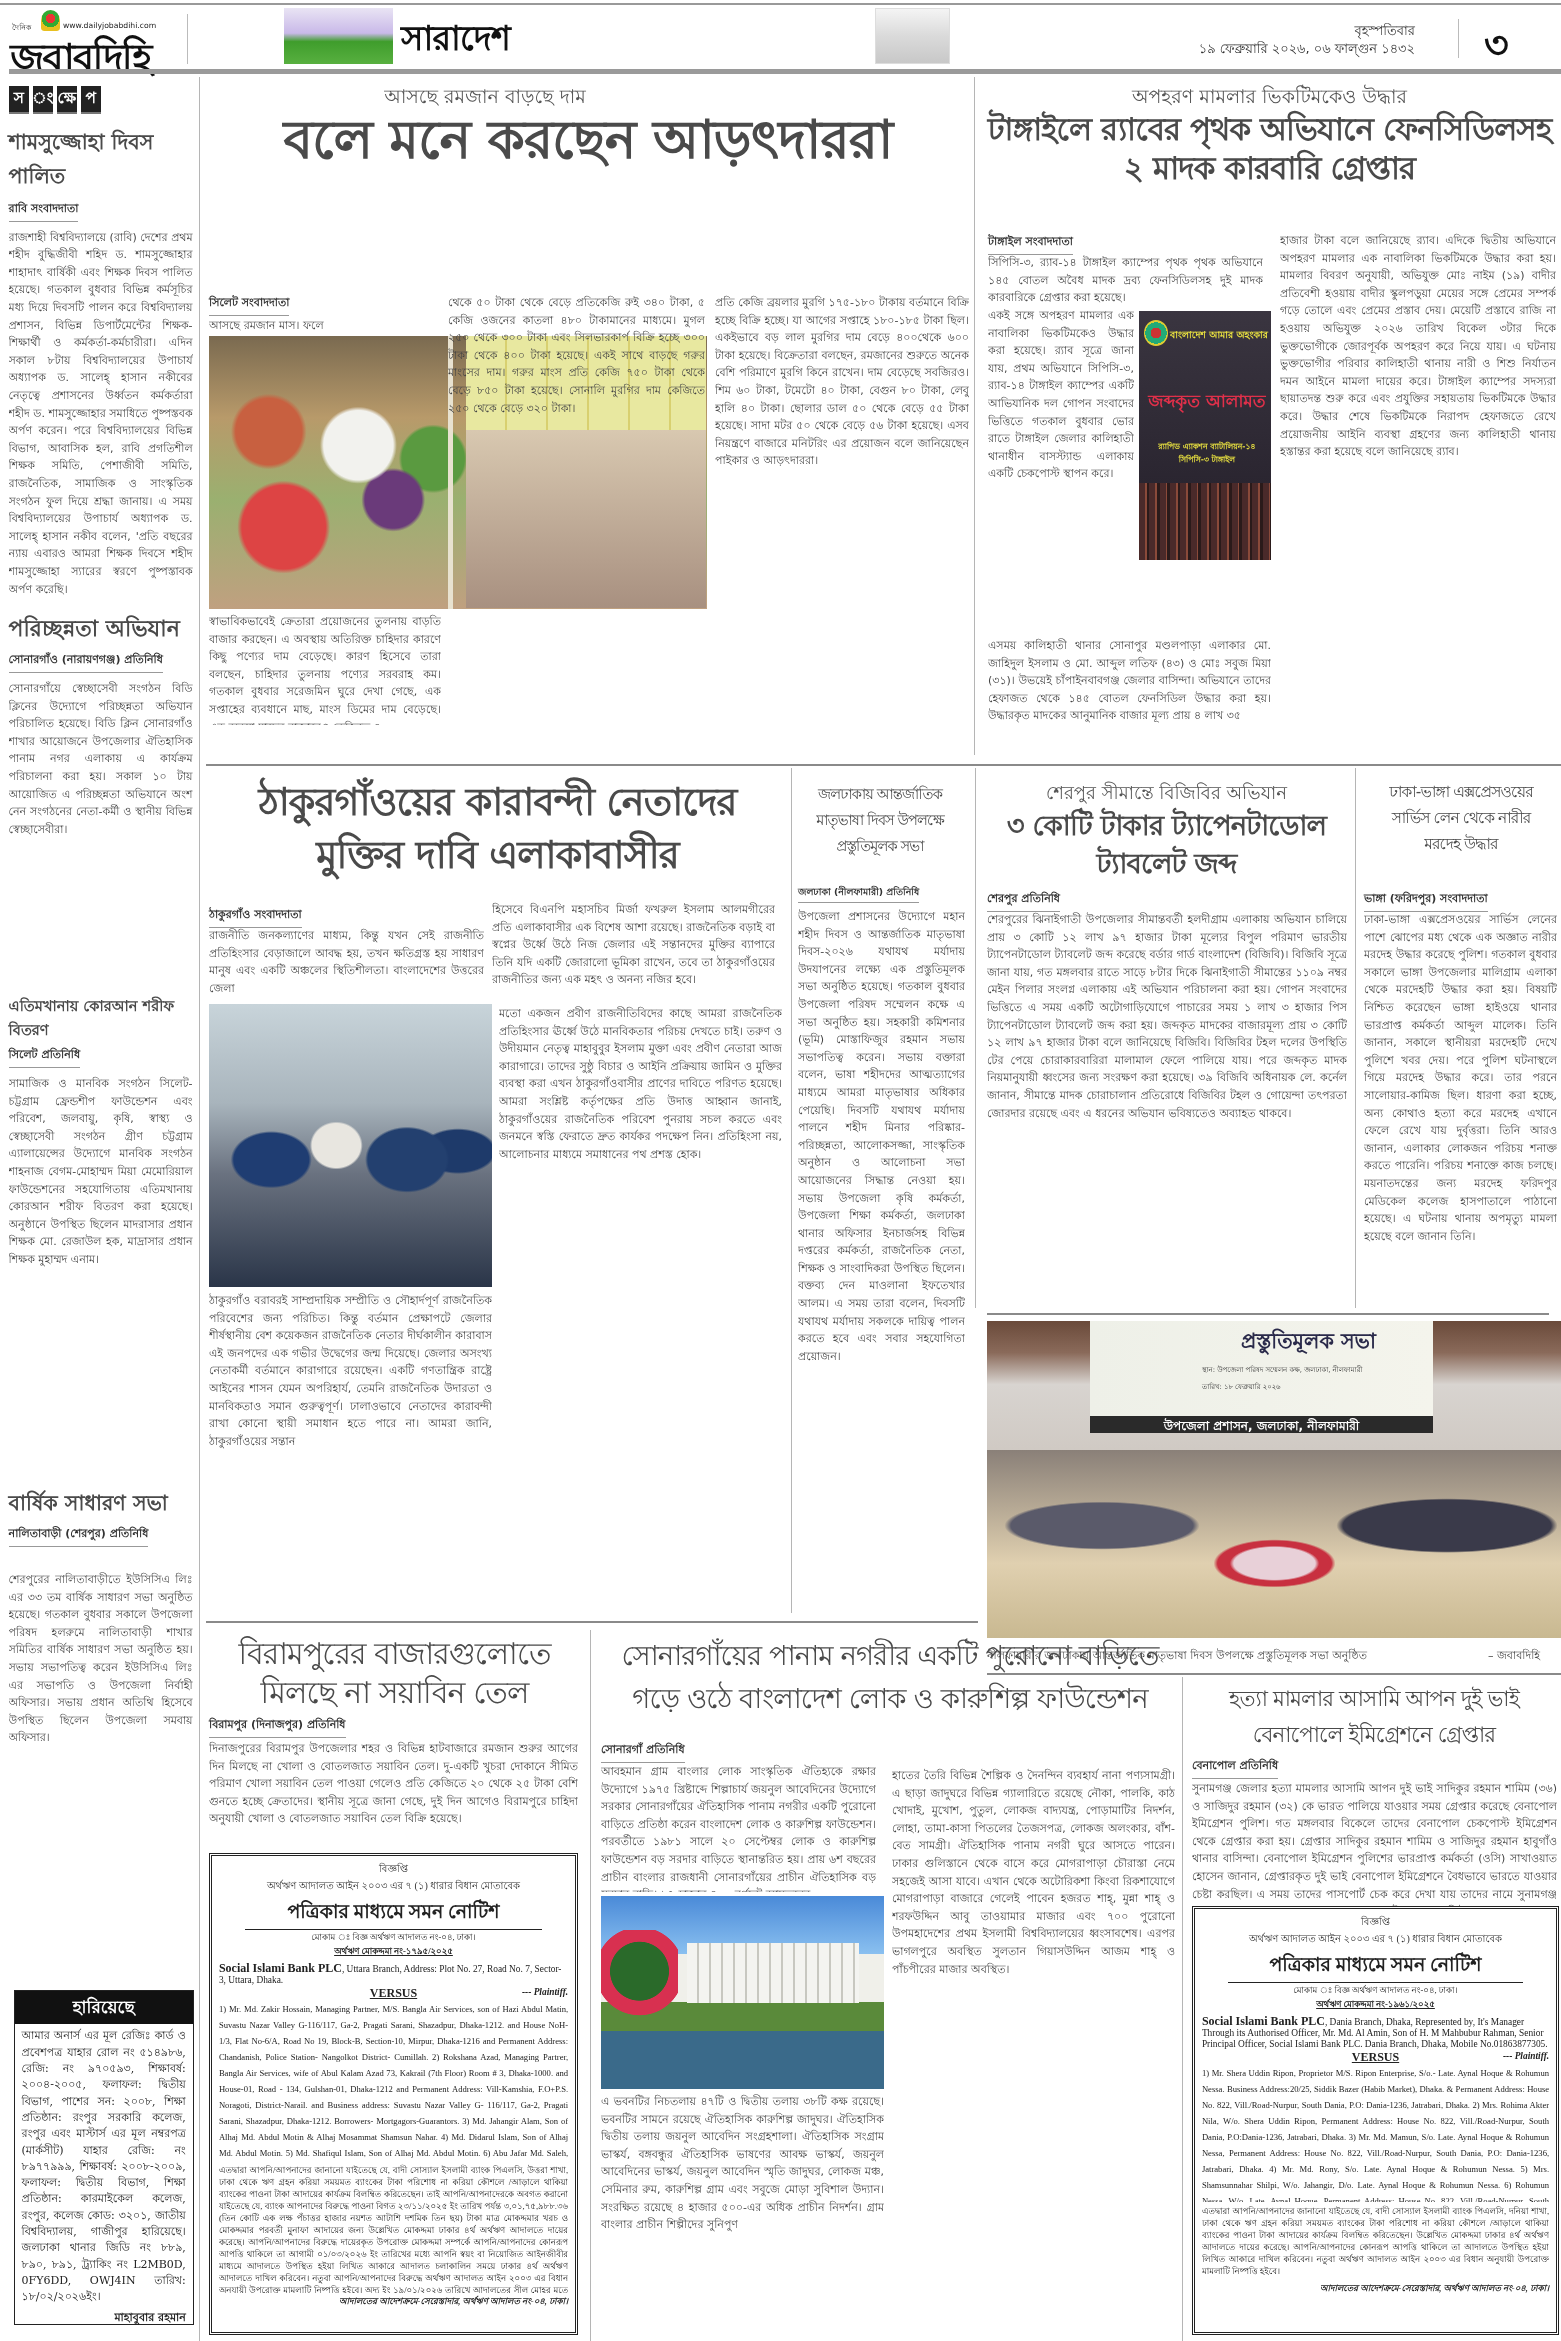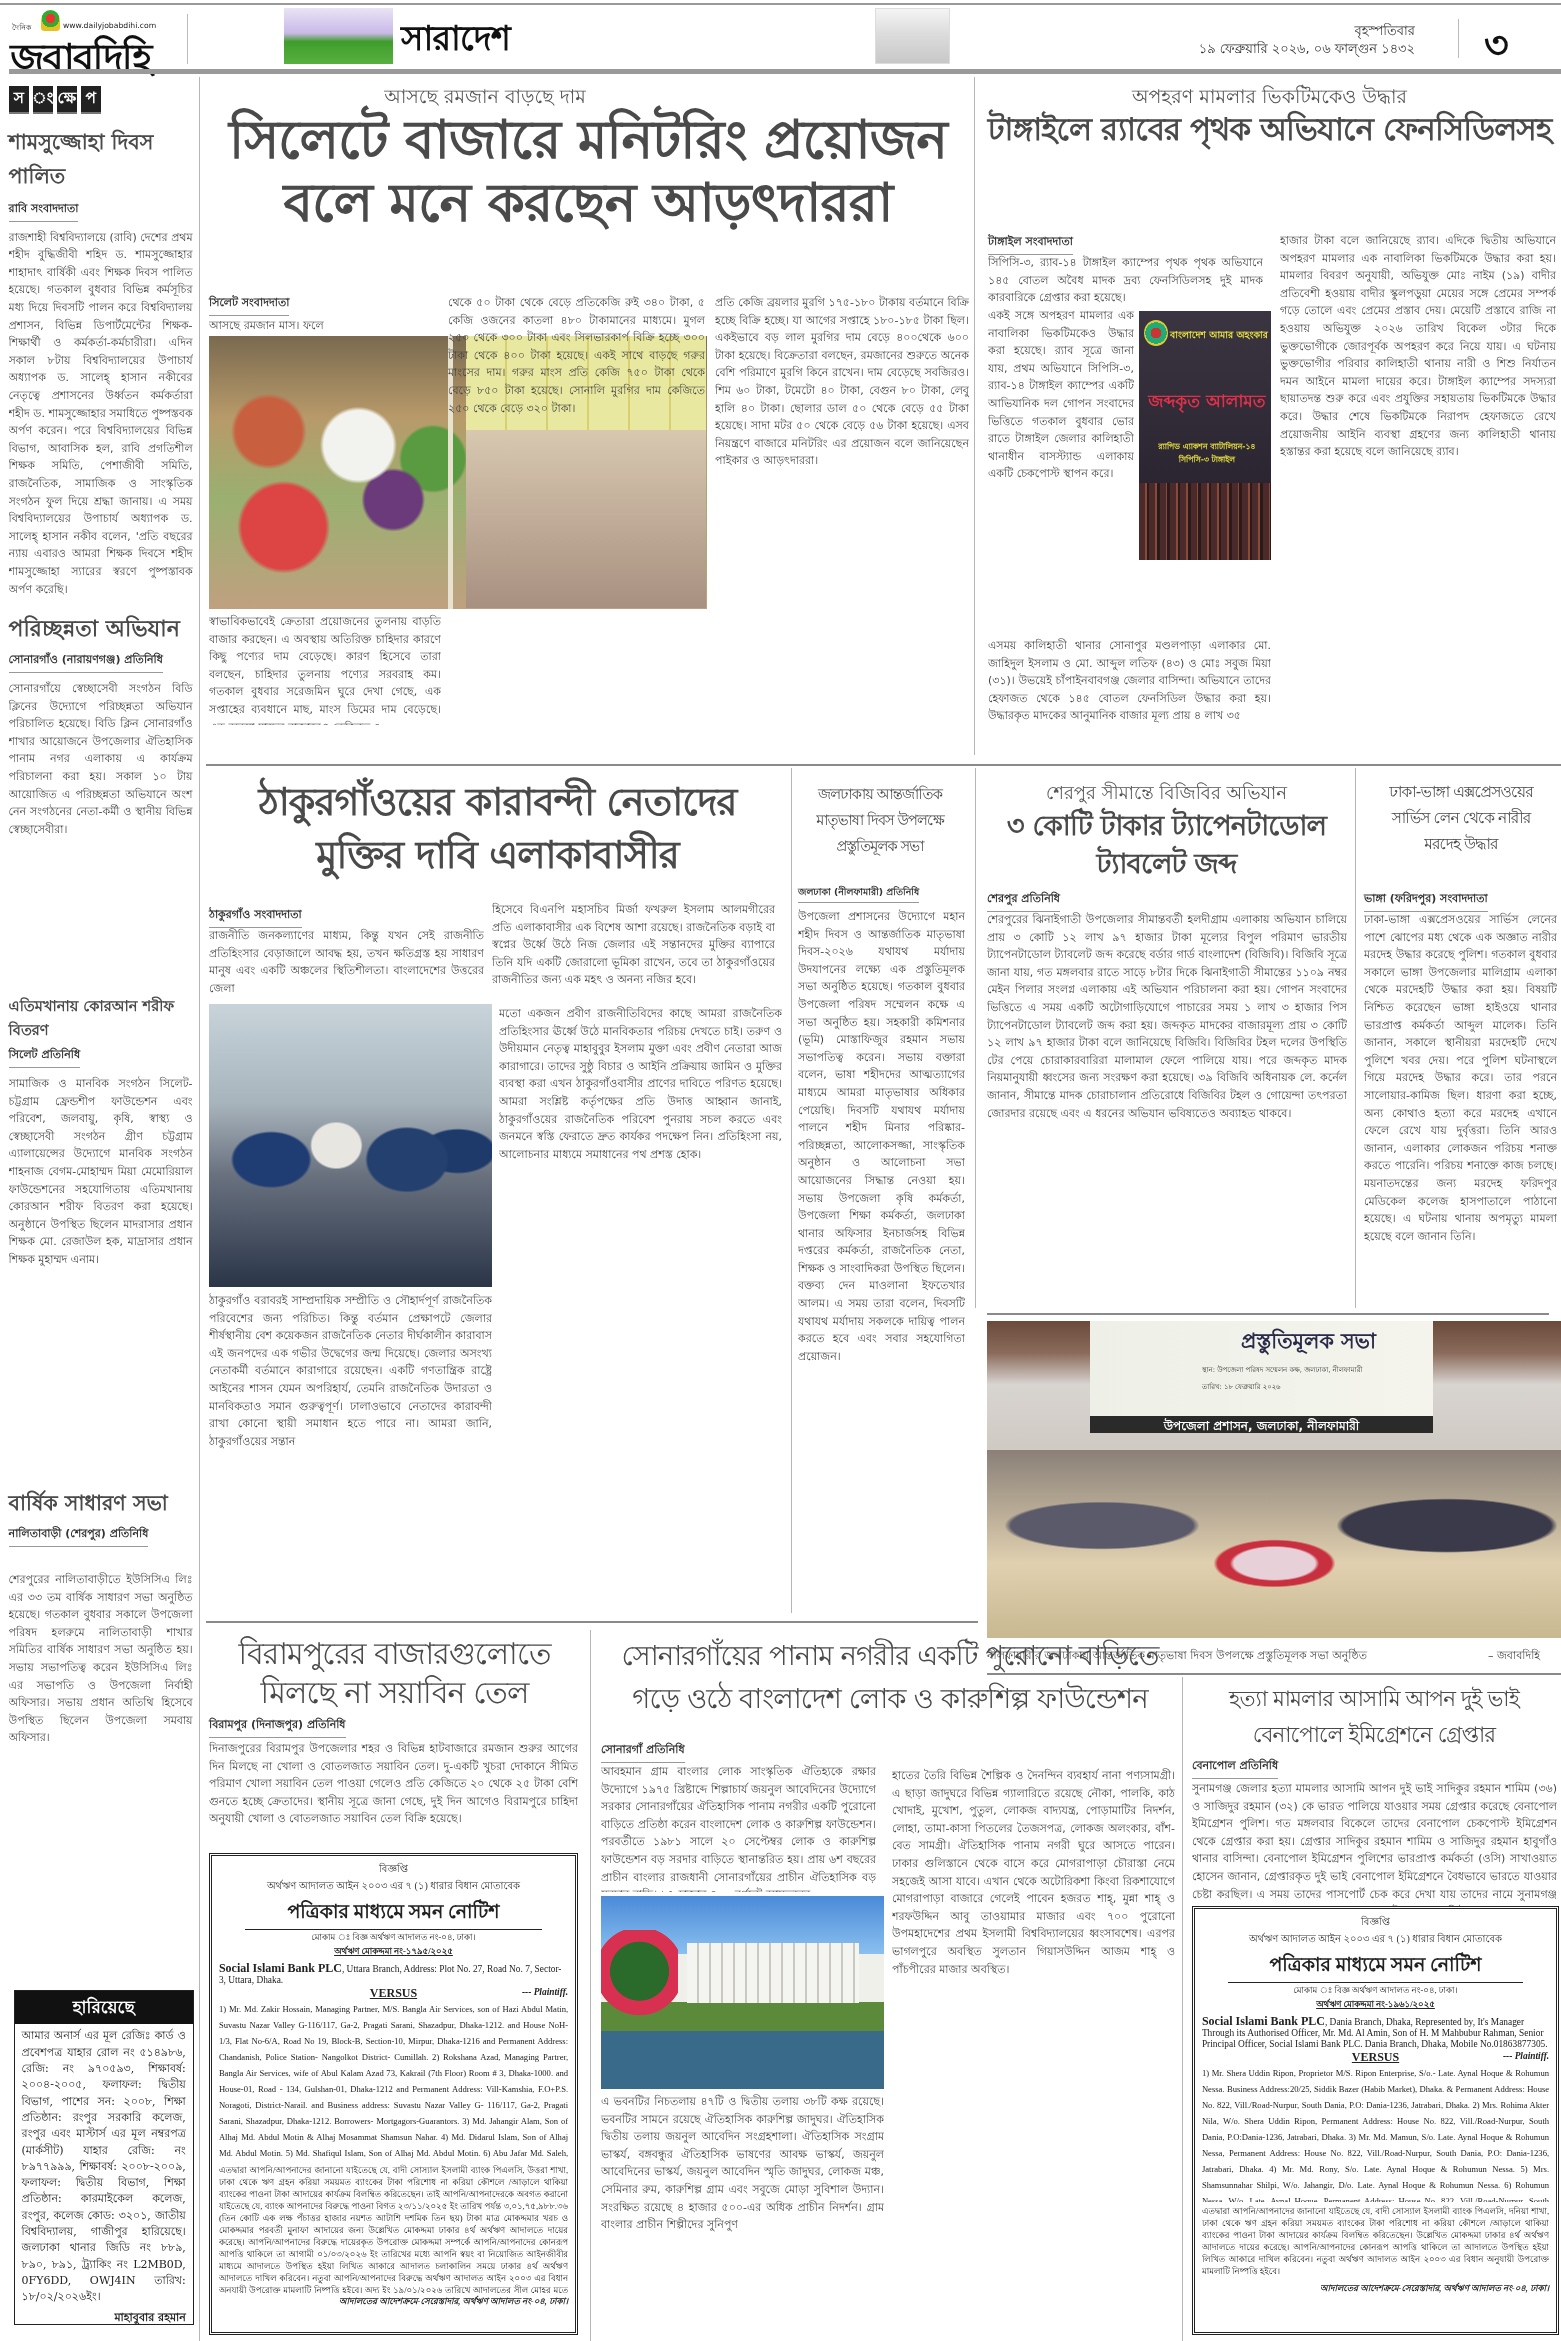--- a/index.html
+++ b/index.html
@@ -108,21 +108,20 @@
 </div>
 
 <div class="ad-box" style="left:13.7px;top:1990px;width:180px;height:335px;">
   <div class="ad-title-bar">হারিয়েছে</div>
   <div class="ad-body">আমার অনার্স এর মূল রেজিঃ কার্ড ও প্রবেশপত্র যাহার রোল নং ৫১৪৯৮৬, রেজি: নং ৯৭০৫৯৩, শিক্ষাবর্ষ: ২০০৪-২০০৫, ফলাফল: দ্বিতীয় বিভাগ, পাশের সন: ২০০৮, শিক্ষা প্রতিষ্ঠান: রংপুর সরকারি কলেজ, রংপুর এবং মাস্টার্স এর মূল নম্বরপত্র (মার্কসীট) যাহার রেজি: নং ৮৯৭৭৯৯৯, শিক্ষাবর্ষ: ২০০৮-২০০৯, ফলাফল: দ্বিতীয় বিভাগ, শিক্ষা প্রতিষ্ঠান: কারমাইকেল কলেজ, রংপুর, কলেজ কোড: ৩২০১, জাতীয় বিশ্ববিদ্যালয়, গাজীপুর হারিয়েছে। জলঢাকা থানার জিডি নং ৮৮৯, ৮৯০, ৮৯১, ট্র্যাকিং নং L2MB0D, 0FY6DD, OWJ4IN তারিখ: ১৮/০২/২০২৬ইং।</div>
   <div class="ad-body ad-sign" style="padding-top:0;">মাহাবুবার রহমান</div>
 </div>
 
 <div class="abs kicker" style="left:206px;top:82px;width:558px;font-size:19px;">আসছে রমজান বাড়ছে দাম</div>
 <div class="abs headline" style="left:206px;top:108px;width:764px;font-size:53px;line-height:63px;">
-  <div>সিলেটে বাজারে মনিটরিং প্রয়োজন</div>
   <div>বলে মনে করছেন আড়ৎদাররা</div>
 </div>
 <div class="abs byline" style="left:209px;top:294px;">সিলেট সংবাদদাতা</div>
 <div class="abs body-text" style="left:209px;top:317px;width:180px;height:17px;">আসছে রমজান মাস। ফলে</div>
 <div class="photo" style="left:209px;top:336px;width:498px;height:273px;background:
   linear-gradient(90deg, transparent 0 48%, #e8e2d0 48% 49%, transparent 49%),
   radial-gradient(circle at 15% 70%, #d44 0 9%, transparent 10%),
   radial-gradient(circle at 30% 40%, #f2f2ee 0 9%, transparent 10%),
   radial-gradient(circle at 37% 60%, #6a3a7a 0 8%, transparent 9%),
   radial-gradient(circle at 45% 45%, #5a9a40 0 10%, transparent 11%),
@@ -131,20 +130,21 @@
   <div class="abs" style="left:257px;top:0;width:240px;height:94px;background:repeating-linear-gradient(90deg,#e8e8a0 0 39px,#d8d070 39px 41px);"></div>
   <div class="abs" style="left:257px;top:94px;width:240px;height:178px;background:linear-gradient(180deg,#d8c8b0,#a89080);"></div>
 </div>
 <div class="abs body-text" style="left:209px;top:613px;width:232px;height:112px;">স্বাভাবিকভাবেই ক্রেতারা প্রয়োজনের তুলনায় বাড়তি বাজার করছেন। এ অবস্থায় অতিরিক্ত চাহিদার কারণে কিছু পণ্যের দাম বেড়েছে। কারণ হিসেবে তারা বলছেন, চাহিদার তুলনায় পণ্যের সরবরাহ কম। গতকাল বুধবার সরেজমিন ঘুরে দেখা গেছে, এক সপ্তাহের ব্যবধানে মাছ, মাংস ডিমের দাম বেড়েছে। এক অবস্থা মাছের বাজারেও কেজিতে ৪০</div>
 <div class="abs body-text" style="left:448px;top:294px;width:257px;height:429px;">থেকে ৫০ টাকা থেকে বেড়ে প্রতিকেজি রুই ৩৪০ টাকা, ৫ কেজি ওজনের কাতলা ৪৮০ টাকামানের মাধ্যমে। মুগল ২৫০ থেকে ৩০০ টাকা এবং সিলভারকার্প বিক্রি হচ্ছে ৩০০ টাকা থেকে ৪০০ টাকা হয়েছে। একই সাথে বাড়ছে গরুর মাংসের দাম। গরুর মাংস প্রতি কেজি ৭৫০ টাকা থেকে বেড়ে ৮৫০ টাকা হয়েছে। সোনালি মুরগির দাম কেজিতে ২৫০ থেকে বেড়ে ৩২০ টাকা।</div>
 <div class="abs body-text" style="left:715px;top:294px;width:254px;height:433px;">প্রতি কেজি ব্রয়লার মুরগি ১৭৫-১৮০ টাকায় বর্তমানে বিক্রি হচ্ছে বিক্রি হচ্ছে। যা আগের সপ্তাহে ১৮০-১৮৫ টাকা ছিল। একইভাবে বড় লাল মুরগির দাম বেড়ে ৪০০থেকে ৬০০ টাকা হয়েছে। বিক্রেতারা বলছেন, রমজানের শুরুতে অনেক বেশি পরিমাণে মুরগি কিনে রাখেন। দাম বেড়েছে সবজিরও। শিম ৬০ টাকা, টমেটো ৪০ টাকা, বেগুন ৮০ টাকা, লেবু হালি ৪০ টাকা। ছোলার ডাল ৫০ থেকে বেড়ে ৫৫ টাকা হয়েছে। সাদা মটর ৫০ থেকে বেড়ে ৫৬ টাকা হয়েছে। এসব নিয়ন্ত্রণে বাজারে মনিটরিং এর প্রয়োজন বলে জানিয়েছেন পাইকার ও আড়ৎদাররা।</div>
 
 <div class="abs kicker" style="left:978px;top:82px;width:583px;font-size:19px;">অপহরণ মামলার ভিকটিমকেও উদ্ধার</div>
 <div class="abs headline" style="left:978px;top:110px;width:583px;font-size:31px;line-height:39px;">
   <div>টাঙ্গাইলে র‍্যাবের পৃথক অভিযানে ফেনসিডিলসহ</div>
+  <div>২ মাদক কারবারি গ্রেপ্তার</div>
 </div>
 <div class="abs byline" style="left:988px;top:233px;">টাঙ্গাইল সংবাদদাতা</div>
 <div class="abs body-text" style="left:988px;top:254px;width:275px;height:53px;">সিপিসি-৩, র‍্যাব-১৪ টাঙ্গাইল ক্যাম্পের পৃথক পৃথক অভিযানে ১৪৫ বোতল অবৈধ মাদক দ্রব্য ফেনসিডিলসহ দুই মাদক কারবারিকে গ্রেপ্তার করা হয়েছে।</div>
 <div class="abs body-text" style="left:988px;top:307px;width:146px;height:326px;">একই সঙ্গে অপহরণ মামলার এক নাবালিকা ভিকটিমকেও উদ্ধার করা হয়েছে। র‍্যাব সূত্রে জানা যায়, প্রথম অভিযানে সিপিসি-৩, র‍্যাব-১৪ টাঙ্গাইল ক্যাম্পের একটি আভিযানিক দল গোপন সংবাদের ভিত্তিতে গতকাল বুধবার ভোর রাতে টাঙ্গাইল জেলার কালিহাতী থানাধীন বাসস্ট্যান্ড এলাকায় একটি চেকপোস্ট স্থাপন করে।</div>
 <div class="photo" style="left:1139px;top:311px;width:132px;height:249px;background:linear-gradient(180deg,#3a3540,#2a2530 70%,#3a3a4a 100%);">
   <div class="abs" style="left:5.1px;top:8.6px;width:24px;height:26px;border-radius:50%;background:radial-gradient(circle,#c33 0 30%,#2a7 31% 60%,#dc3 61%);"></div>
   <div class="abs" style="left:31px;top:17px;width:101px;font-size:9.4px;color:#e8e040;font-weight:bold;">বাংলাদেশ আমার অহংকার</div>
   <div class="abs" style="left:3.4px;top:77px;width:129px;font-size:17px;color:#e0304a;font-weight:bold;text-align:center;">জব্দকৃত আলামত</div>
   <div class="abs" style="left:3.4px;top:129px;width:129px;font-size:7.7px;color:#e8e040;font-weight:bold;text-align:center;">র‍্যাপিড এ্যাকশন ব্যাটালিয়ন-১৪ সিপিসি-৩ টাঙ্গাইল</div>
   <div class="abs" style="left:0;top:172px;width:132px;height:77px;background:repeating-linear-gradient(90deg,#4a2a2a 0 6px,#8a4a3a 6px 7.7px,#2a1a1a 7.7px 10.3px);"></div>

